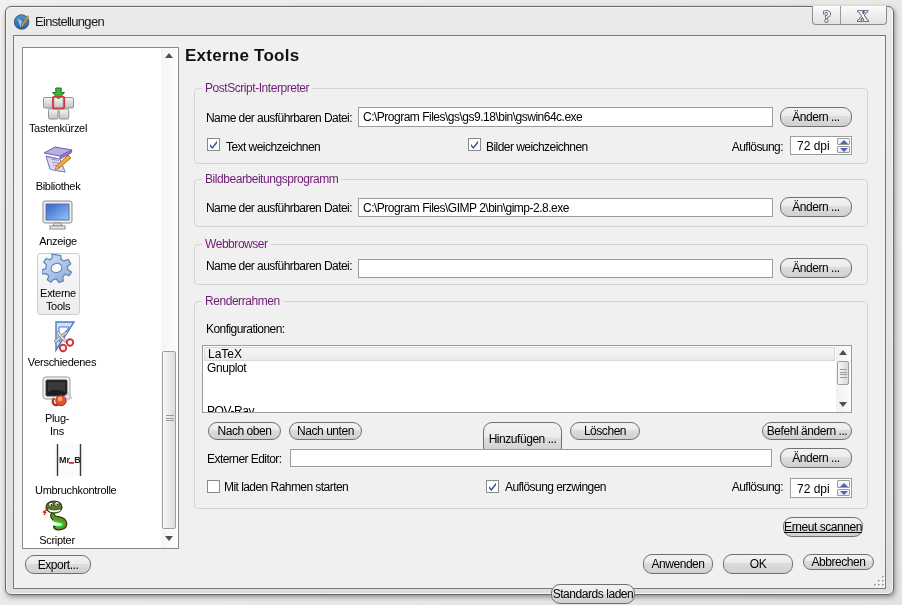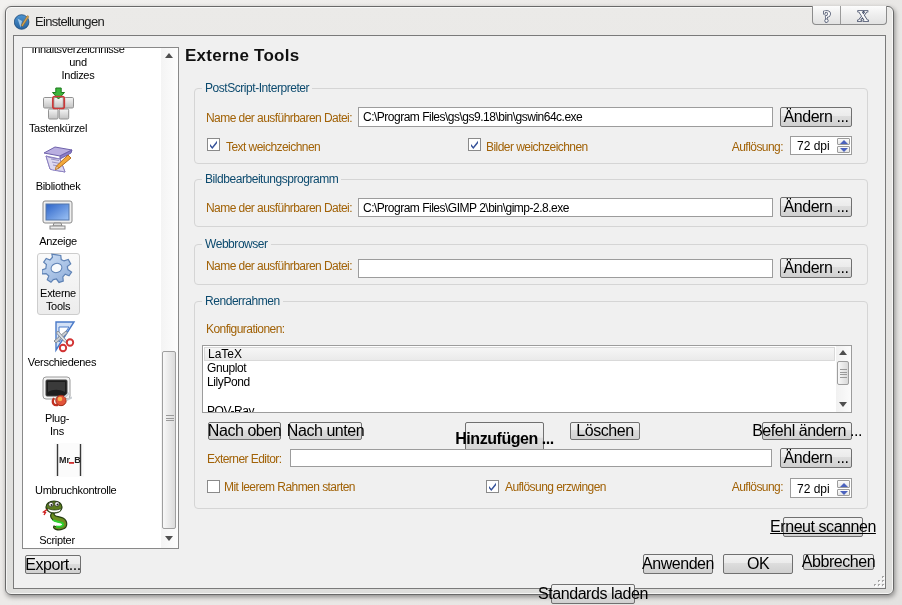--- a/index.html
+++ b/index.html
@@ -49,32 +49,32 @@
   position:absolute; left:14px; top:205px; width:43px; height:62px;
   border:1px solid #cdcdcd; border-radius:3px;
   background:linear-gradient(#fafafa,#ececec);
 }
 
 .group {
   position:absolute; border:1px solid #d5d5d5; border-radius:4px;
 }
 .glabel {
   position:absolute; top:-7px; left:7px; background:#f0f0f0; padding:0 3px;
-  font-size:12px; letter-spacing:-0.45px; line-height:13px; color:#0c4a6e;
-}
-.label { position:absolute; font-size:12px; letter-spacing:-0.55px; color:#a16207; white-space:nowrap; line-height:14px; }
+  font-size:12px; letter-spacing:-0.45px; line-height:13px; color:#701a75;
+}
+.label { position:absolute; font-size:12px; letter-spacing:-0.55px; color:#000000; white-space:nowrap; line-height:14px; }
 .field {
   position:absolute; background:#fff; border:1px solid #9c9c9c;
   font-size:12px; letter-spacing:-0.5px; padding-left:4px; white-space:nowrap; overflow:hidden;
   display:flex; align-items:center;
 }
 .btn {
-  position:absolute; border:1px solid #707070; border-radius:2px;
+  position:absolute; border:1px solid #707070; border-radius:9px;
   background:linear-gradient(#f2f2f2 0%,#ebebeb 45%,#dddddd 46%,#d0d0d0 100%);
-  font-size:16px; letter-spacing:-0.45px; color:#000; text-align:center; white-space:nowrap;
+  font-size:12px; letter-spacing:-0.45px; color:#000; text-align:center; white-space:nowrap;
   display:flex; align-items:center; justify-content:center;
   font-family:"Liberation Sans", sans-serif;
 }
 .check {
   position:absolute; width:13px; height:13px; background:#fff;
   border:1px solid #8a8a8a;
 }
 .spin {
   position:absolute; background:#fff; border:1px solid #9c9c9c;
   font-size:12px;
@@ -148,21 +148,20 @@
     <div id="sb-thumb" style="position:absolute; left:1px; top:303px; width:14px; height:178px; border:1px solid #9f9f9f; border-radius:2px; background:linear-gradient(90deg,#f8f8f8,#dcdcdc);">
       <div class="grip3" style="left:3px; top:63px; width:8px;">
           <div></div>
           <div></div>
           <div></div>
         </div>
     </div>
     <div class="arrow" style="left:4px; top:488px; border-left:4.5px solid transparent; border-right:4.5px solid transparent; border-top:5px solid #4f4f4f;"></div>
   </div>
 
-<div class="sb-item" style="left:0px; top:-5px; width:110px;">Inhaltsverzeichnisse<br>und<br>Indizes</div>
 <div class="sb-item" style="left:1px; top:74px; width:68px;">Tastenkürzel</div>
 <div class="sb-item" style="left:1px; top:132px; width:68px;">Bibliothek</div>
 <div class="sb-item" style="left:1px; top:187px; width:68px;">Anzeige</div>
 <div class="sb-item" style="left:1px; top:239px; width:68px;">Externe<br>Tools</div>
 <div class="sb-item" style="left:3px; top:308px; width:72px;">Verschiedenes</div>
 <div class="sb-item" style="left:0px; top:364px; width:68px;">Plug-<br>Ins</div>
 <div class="sb-item" style="left:12px; top:436px; width:76px;text-align:right;">Umbruchkontrolle</div>
 <div class="sb-item" style="left:0px; top:486px; width:68px;">Scripter</div>
 
 <div class="icon" style="left:20px; top:39px;">
@@ -311,65 +310,64 @@
 <div class="field" style="left:358px; top:259px; width:415px; height:19px;"></div>
 <div class="btn" style="left:780px; top:258px; width:72px; height:20px;">Ändern ...</div>
 
 <div class="group" style="left:194px; top:301px; width:674px; height:208px;">
   <div class="glabel">Renderrahmen</div>
 </div>
 <div class="label" style="left:206px; top:322px;">Konfigurationen:</div>
 <div id="conflist">
   <div id="lsel">LaTeX</div>
   <div class="litem" style="top:14.5px;">Gnuplot</div>
-  <div class="litem" style="top:29px;">LilyPond</div>
   <div class="litem" style="top:58px;">POV-Ray</div>
 </div>
 <div id="list-sb">
   <div class="arrow" style="left:3px; top:4px; border-left:4.5px solid transparent; border-right:4.5px solid transparent; border-bottom:5px solid #4f4f4f;"></div>
   <div style="position:absolute; left:0.5px; top:15px; width:12px; height:24px; border:1px solid #9e9e9e; border-radius:2px; background:linear-gradient(90deg,#f8f8f8,#d9d9d9);">
     <div class="grip3" style="left:2px; top:7px; width:7px;">
         <div></div>
         <div></div>
         <div></div>
         <div></div>
       </div>
   </div>
   <div class="arrow" style="left:3px; top:56px; border-left:4.5px solid transparent; border-right:4.5px solid transparent; border-top:5px solid #4f4f4f;"></div>
 </div>
 <div class="btn" style="left:208px; top:422px; width:73px; height:18px;">Nach oben</div>
 <div class="btn" style="left:289px; top:422px; width:73px; height:18px;">Nach unten</div>
-<div class="btn" style="left:465px; top:422px; width:79px; height:34px;font-weight:bold;">Hinzufügen ...</div>
+<div class="btn" style="left:483px; top:422px; width:79px; height:34px;">Hinzufügen ...</div>
 <div class="btn" style="left:570px; top:422px; width:70px; height:18px;">Löschen</div>
 <div class="btn" style="left:762px; top:422px; width:90px; height:18px;">Befehl ändern ...</div>
 <div class="label" style="left:207px; top:452px;">Externer Editor:</div>
 <div class="field" style="left:290px; top:449px; width:482px; height:18px;"></div>
 <div class="btn" style="left:780px; top:448px; width:72px; height:20px;">Ändern ...</div>
 <div class="check" style="left:207px; top:480px;"></div>
-<div class="label" style="left:224px; top:480px;">Mit leerem Rahmen starten</div>
+<div class="label" style="left:224px; top:480px;">Mit laden Rahmen starten</div>
 <div class="check" style="left:486px; top:480px;">
     <svg width="11" height="11" viewBox="0 0 11 11" style="position:absolute;left:0px;top:0px;">
       <path d="M2 5 L4.3 7.8 L9 1.8 L9 4.2 L4.3 10 L2 7.2 Z" fill="#36529a"></path>
     </svg>
   </div>
 <div class="label" style="left:505px; top:480px;">Auflösung erzwingen</div>
 <div class="label" style="left:700px; top:480px; width:83px; text-align:right;">Auflösung:</div>
 <div class="spin" style="left:790px; top:478px; width:62px; height:20px;">
     <span class="txt" style="top:3px;">72 dpi</span>
     <span class="up">
       <div class="arrow" style="left:1.5px;top:1.5px;border-left:4px solid transparent;border-right:4px solid transparent;border-bottom:4px solid #4b62bd;"></div>
     </span>
     <span class="dn">
       <div class="arrow" style="left:1.5px;top:1.5px;border-left:4px solid transparent;border-right:4px solid transparent;border-top:4px solid #4b62bd;"></div>
     </span>
   </div>
 
 <div class="btn" style="left:783px; top:517px; width:80px; height:20px;text-decoration:underline;">Erneut scannen</div>
 
-<div class="btn" style="left:25px; top:555px; width:56px; height:19px;">Export...</div>
+<div class="btn" style="left:25px; top:555px; width:66px; height:19px;">Export...</div>
 <div class="btn" style="left:551px; top:554px; width:84px; height:20px;margin-top:30px;">Standards laden</div>
 <div class="btn" style="left:643px; top:554px; width:70px; height:20px;">Anwenden</div>
 <div class="btn" style="left:723px; top:554px; width:70px; height:20px;">OK</div>
 <div class="btn" style="left:803px; top:554px; width:71px; height:16px;">Abbrechen</div>
 
 <svg class="abs" style="left:874px; top:575px;" width="12" height="12" viewBox="0 0 12 12">
   <g fill="#a6a6a6">
     <rect x="8" y="1" width="2" height="2"></rect>
     <rect x="4" y="5" width="2" height="2"></rect>
       <rect x="8" y="5" width="2" height="2"></rect>

